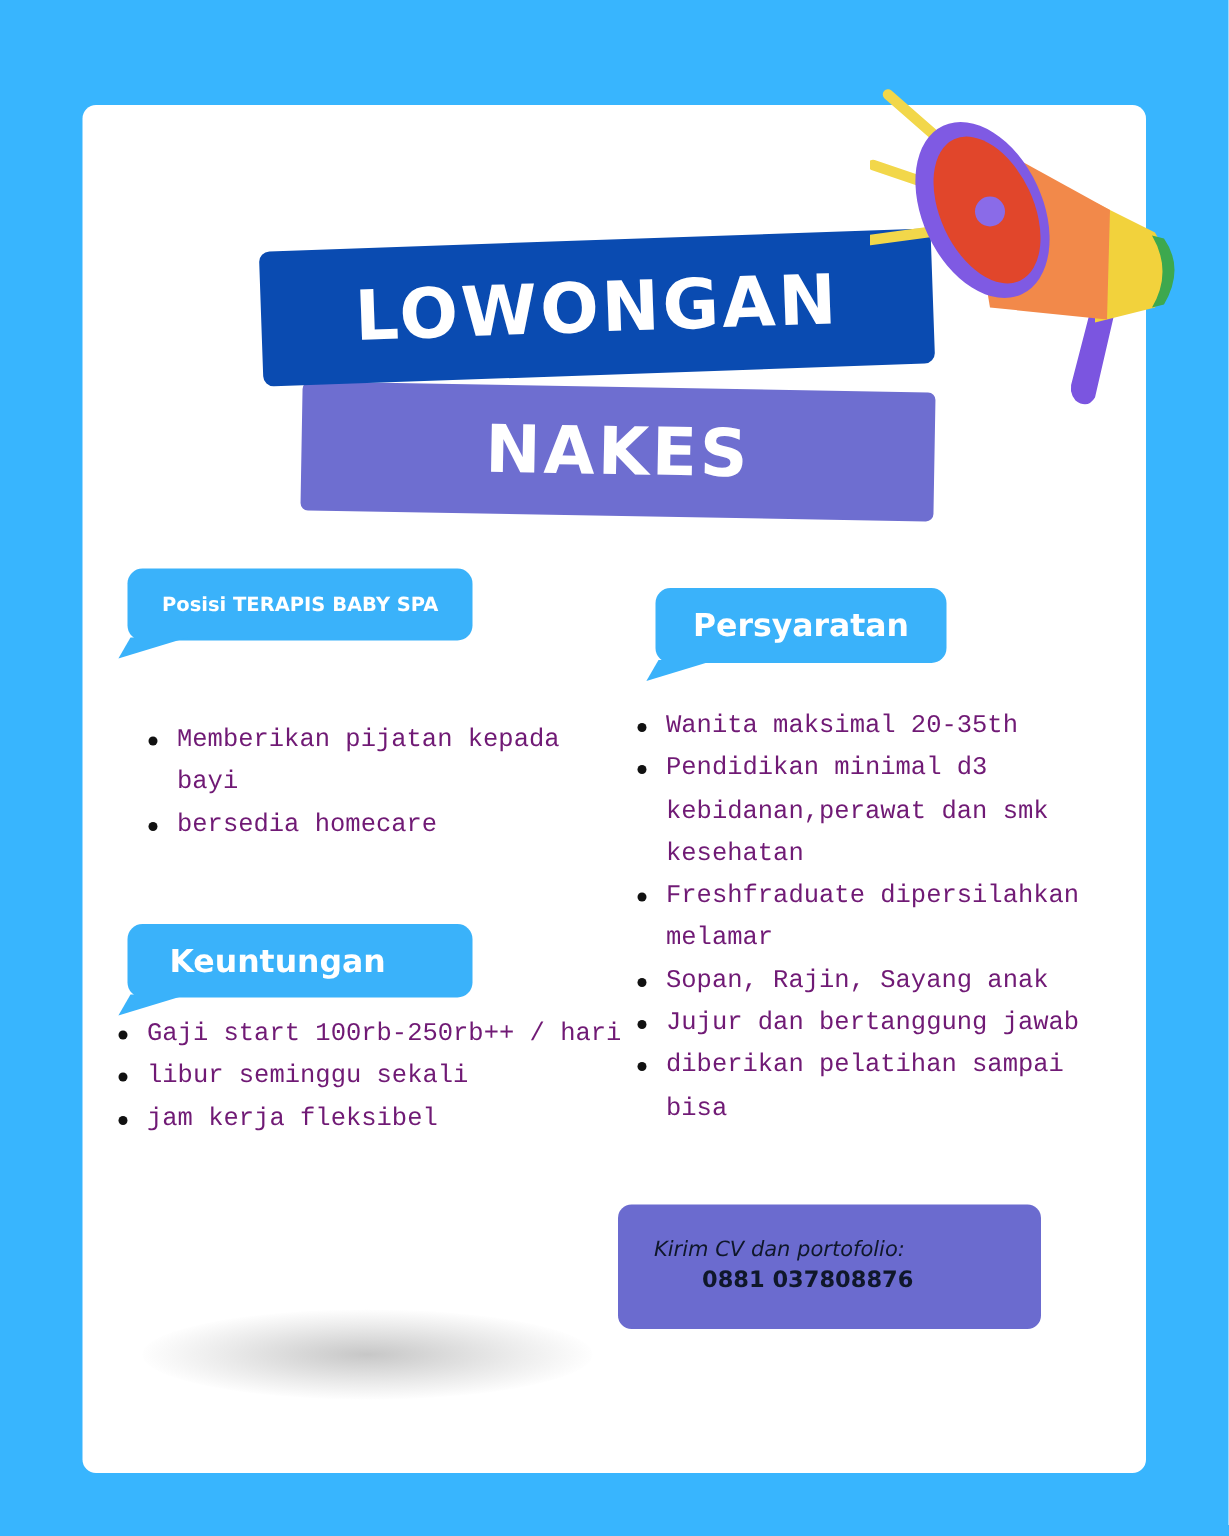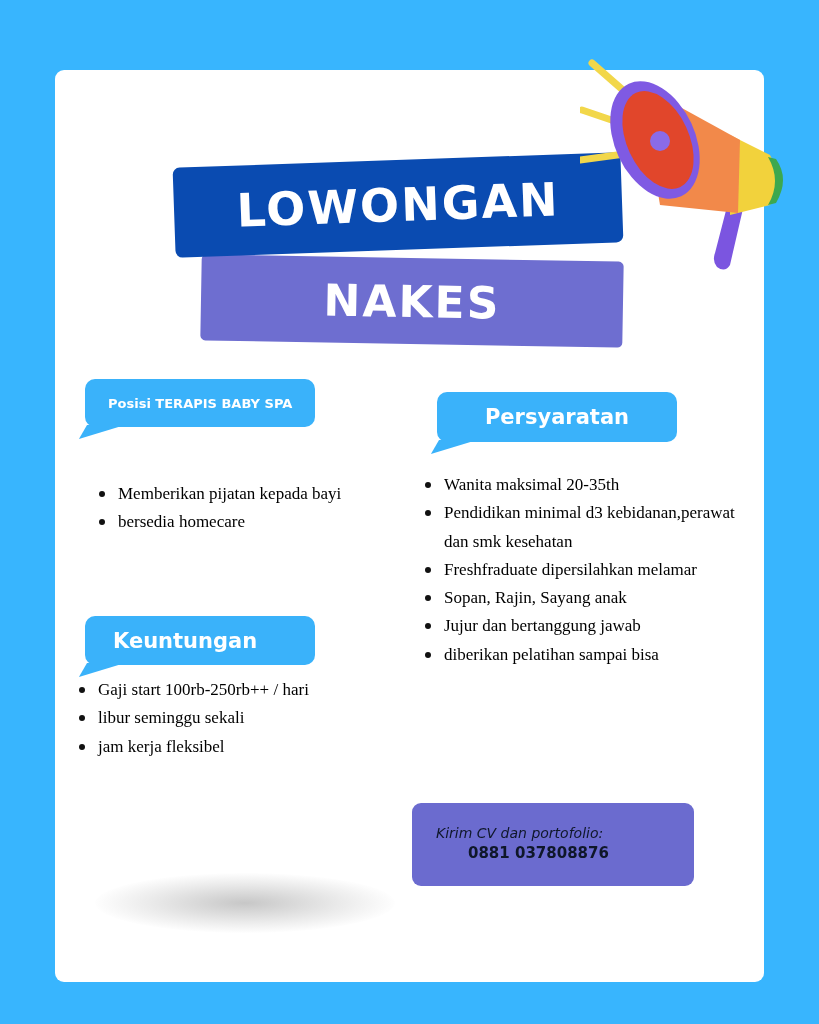--- a/index.html
+++ b/index.html
@@ -76,28 +76,28 @@
     }
     .bubble-keuntungan {
       left: 85px; top: 616px;
       width: 230px; height: 49px;
       font-size: 21px;
       justify-content: flex-start;
       padding-left: 28px;
     }
     .bubble-persyaratan {
       left: 437px; top: 392px;
-      width: 240px; height: 50px;
+      width: 194px; height: 50px;
       font-size: 21px;
     }
     ul.bullets {
       position: absolute;
       list-style: none;
-      color: #000000;
-      font-family: Liberation Serif, serif;
+      color: #701a75;
+      font-family: Liberation Mono, monospace;
       font-size: 17px;
       line-height: 28.3px;
     }
     ul.bullets li {
       position: relative;
       padding-left: 22px;
     }
     ul.bullets li::before {
       content: "";
       position: absolute;

